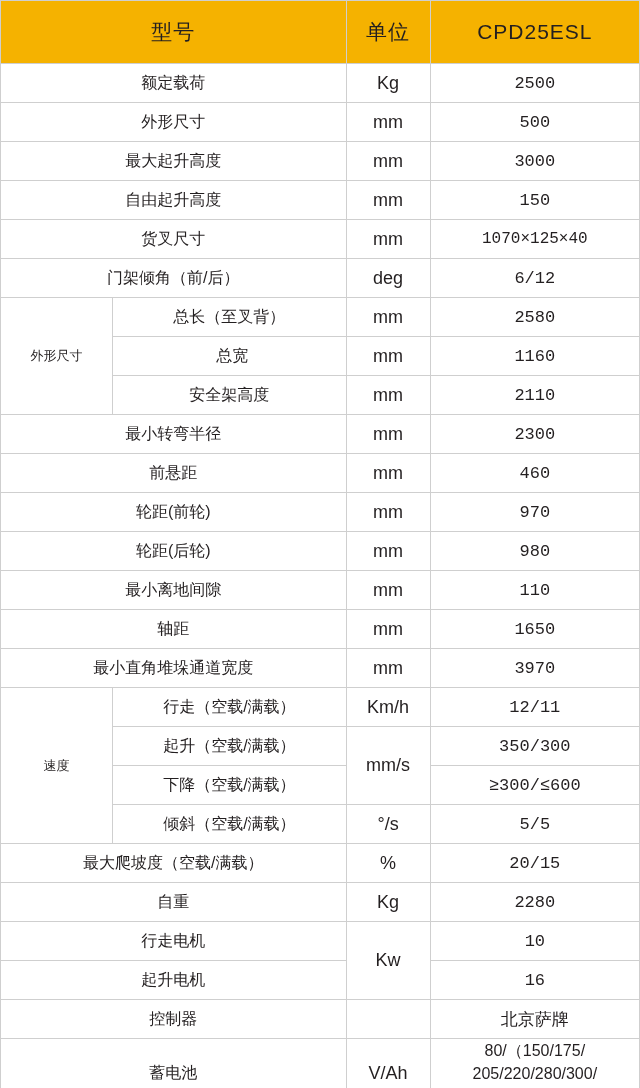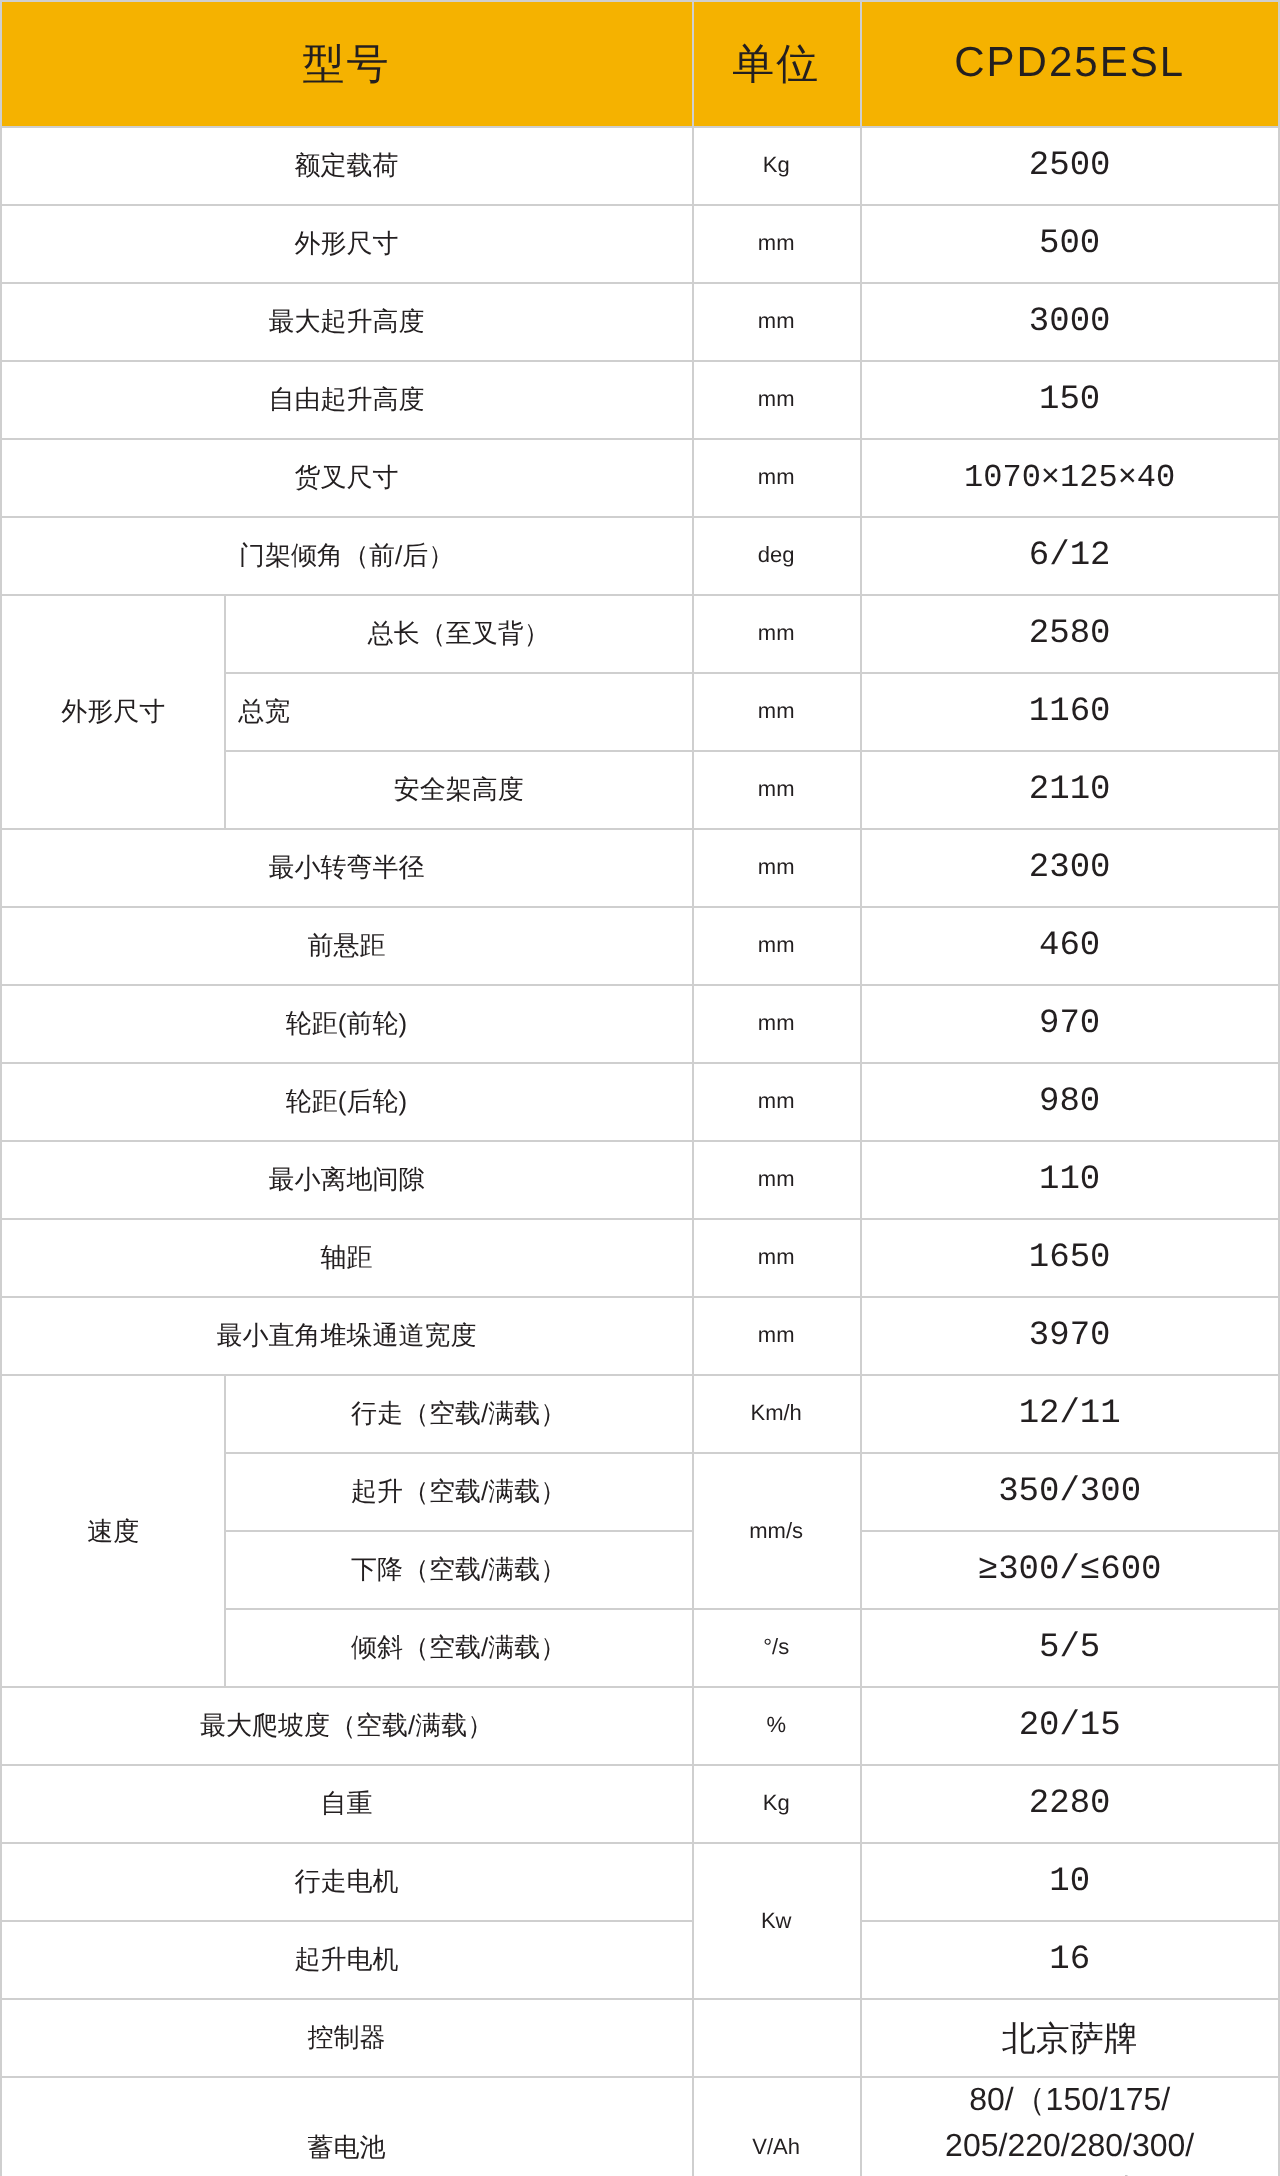--- a/index.html
+++ b/index.html
@@ -37,31 +37,31 @@
     font-weight: normal;
     height: 62px;
     letter-spacing: 1px;
     border-color: #e0a200;
   }
   thead th.head-model { }
   thead th.head-unit { }
   thead th.head-value { }
 
   td.name {
-    font-size: 13px;
+    font-size: 16px;
     height: 38px;
     white-space: nowrap;
     margin-top: 36px;
   }
   td.group {
     font-size: 13px;
     white-space: nowrap;
   }
   td.unit {
-    font-size: 11px;
+    font-size: 18px;
     height: 38px;
   }
   td.value {
     font-size: 17px;
     height: 38px;
     font-family: Liberation Mono, monospace;
   }
   td.value.small {
     font-size: 16px;
   }
@@ -128,21 +128,21 @@
     </tr>
 
     <tr>
       <td class="group" rowspan="3">外形尺寸</td>
       <td class="name">总长（至叉背）</td>
       <td class="unit">mm</td>
       <td class="value">2580</td>
     </tr>
 
     <tr>
-      <td class="name" style="text-align:left; padding-left:6px;">总宽</td>
+      <td class="name" style="text-align:center; padding-left:6px;">总宽</td>
       <td class="unit">mm</td>
       <td class="value">1160</td>
     </tr>
 
     <tr>
       <td class="name">安全架高度</td>
       <td class="unit">mm</td>
       <td class="value">2110</td>
     </tr>
 

